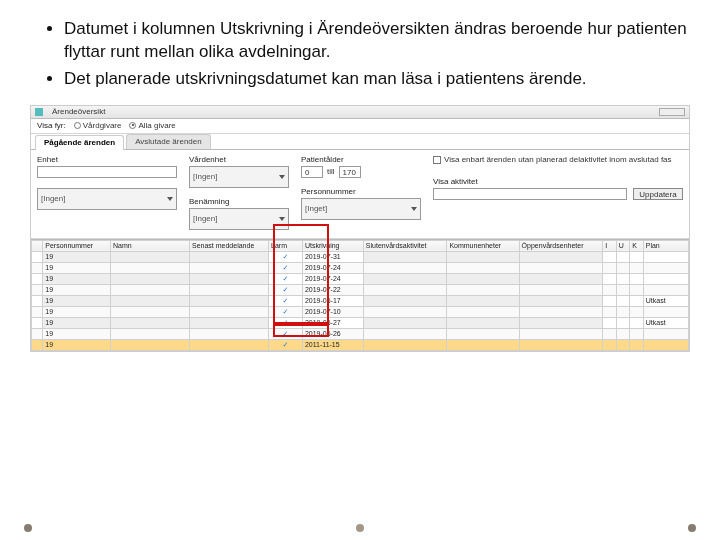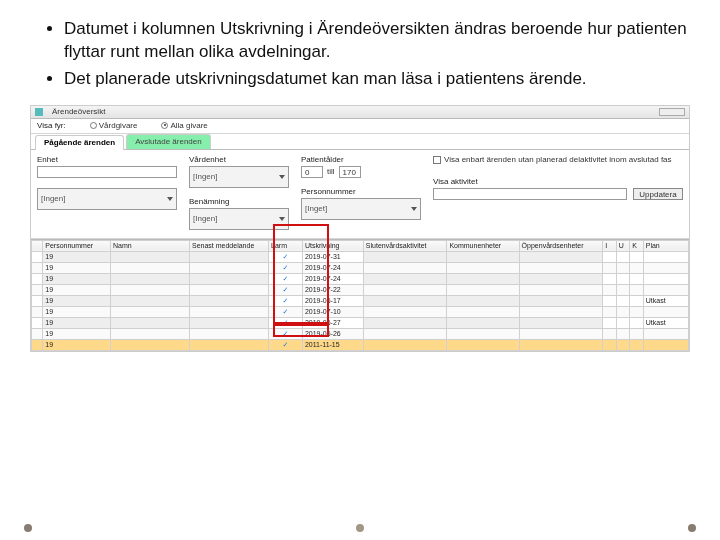--- a/index.html
+++ b/index.html
@@ -56,21 +56,21 @@
   .app-right {
     margin-left: auto;
     width: 26px; height: 8px;
     background: #eee;
     border: 1px solid #aaa;
   }
   .sect {
     border-bottom: 1px solid #d6d6d6;
     padding: 3px 6px;
   }
-  .row { display: flex; align-items: center; gap: 24px; }
+  .row { display: flex; align-items: center; gap: 8px; }
   label.vlbl { font-size: 8px; color: #222; }
   .radio { display: inline-flex; align-items: flex-start; gap: 2px; }
   .radio .dot {
     width: 7px; height: 7px; border: 1px solid #777; border-radius: 50%;
     display: inline-block; position: relative;
   }
   .radio .dot.on::after {
     content: ""; position: absolute; inset: 1.5px; background: #333; border-radius: 50%;
   }
   .tabbar {
@@ -78,21 +78,21 @@
     padding: 0 4px;
     display: flex;
     gap: 2px;
   }
   .tab {
     font-size: 8px;
     padding: 3px 8px;
     border: 1px solid #ccc;
     border-bottom: none;
     border-radius: 3px 3px 0 0;
-    background: #86efac;
+    background: #e5e5e5;
     color: #444;
   }
   .tab.active {
     background: #fff; color: #000; font-weight: bold;
     position: relative; top: 1px;
   }
   
   .filters {
     display: flex;
     gap: 12px;

